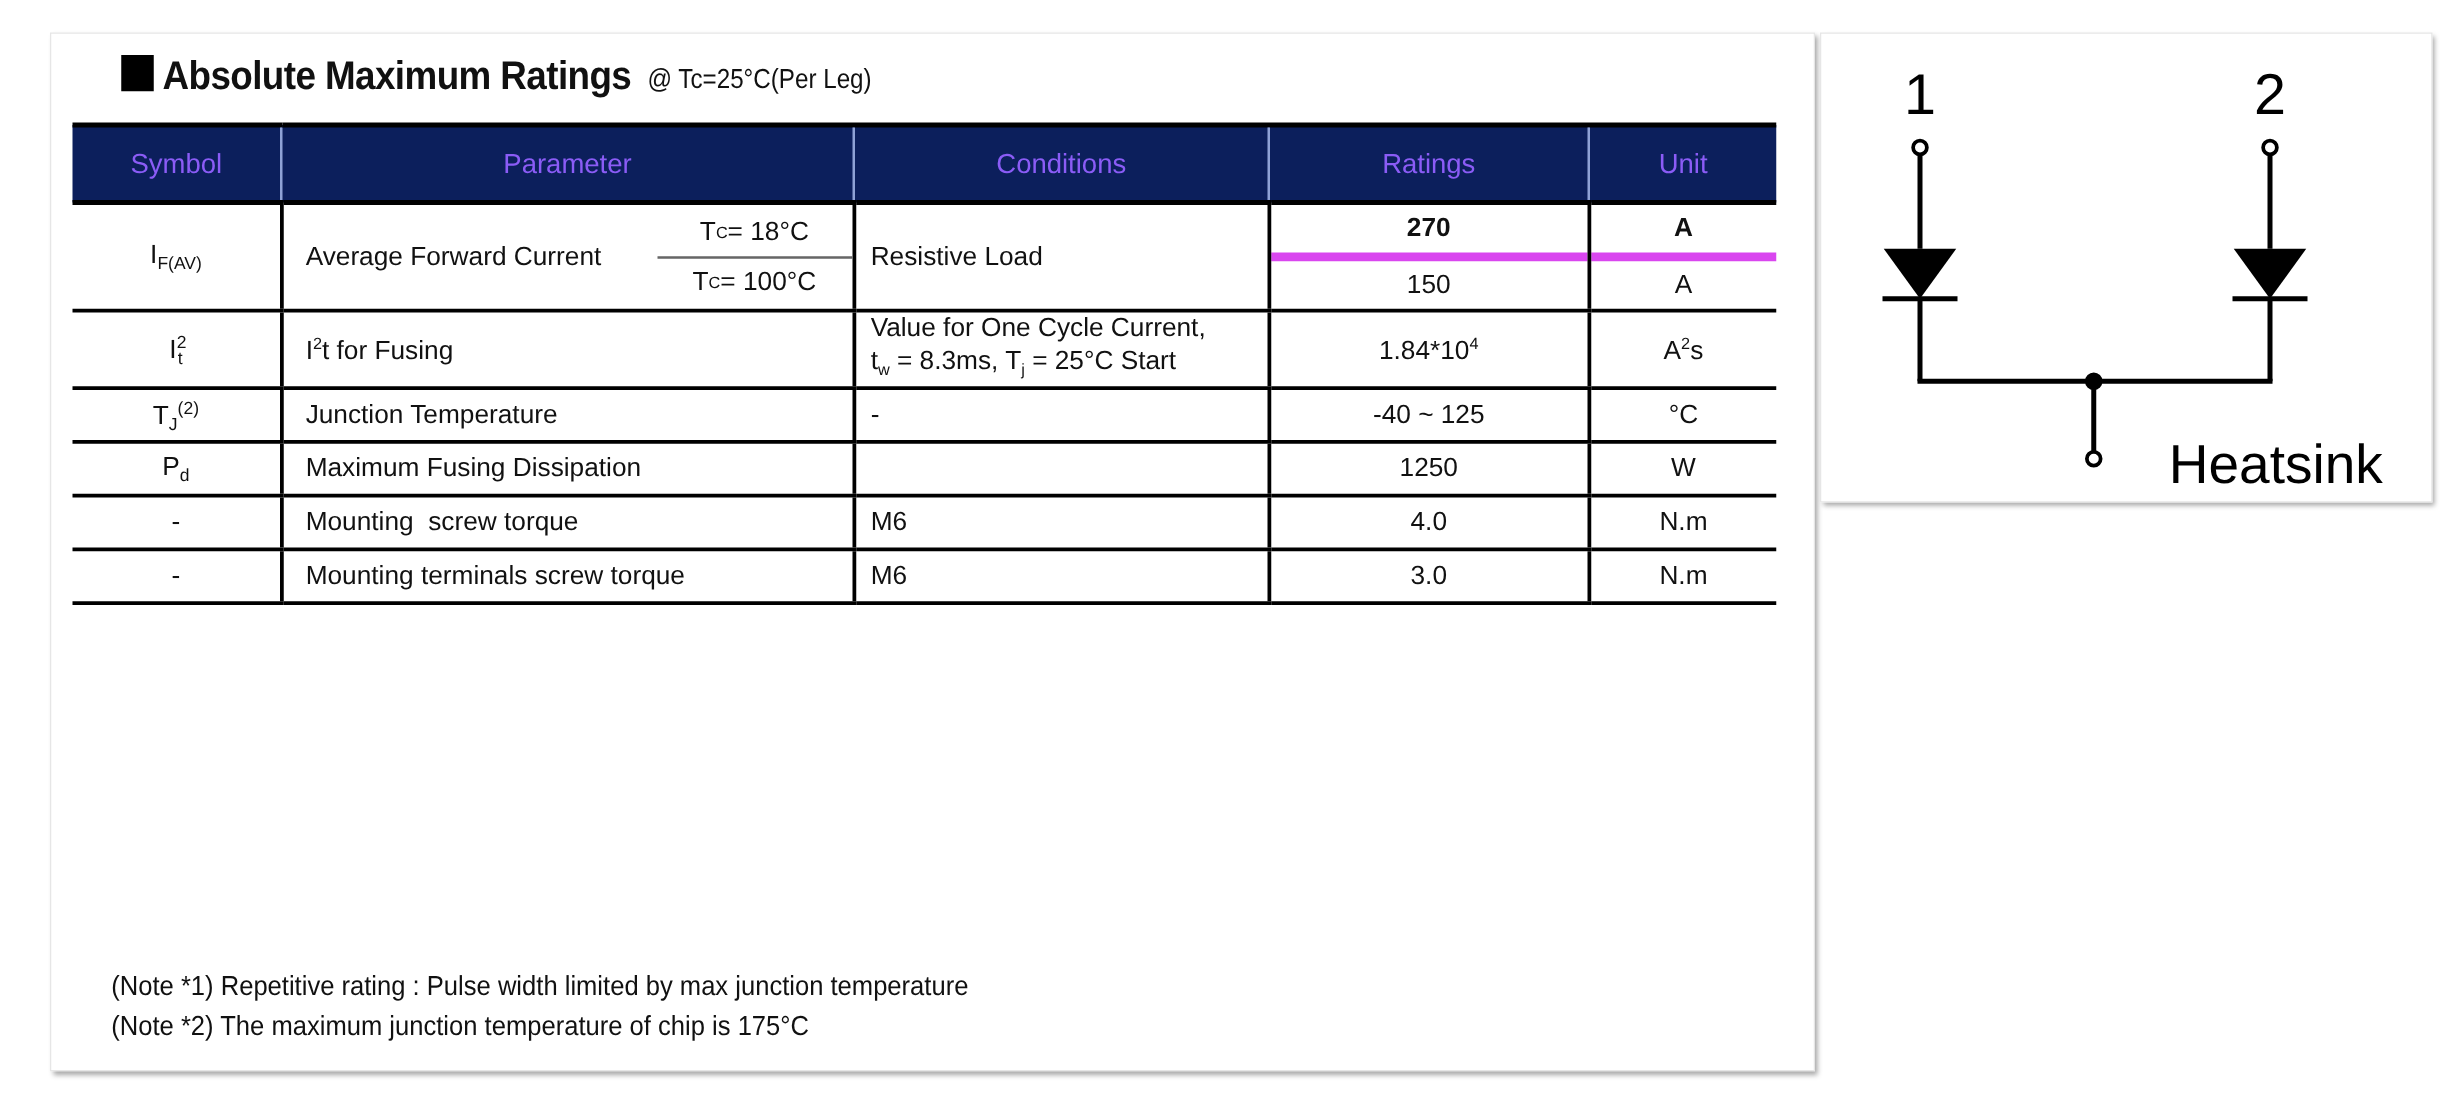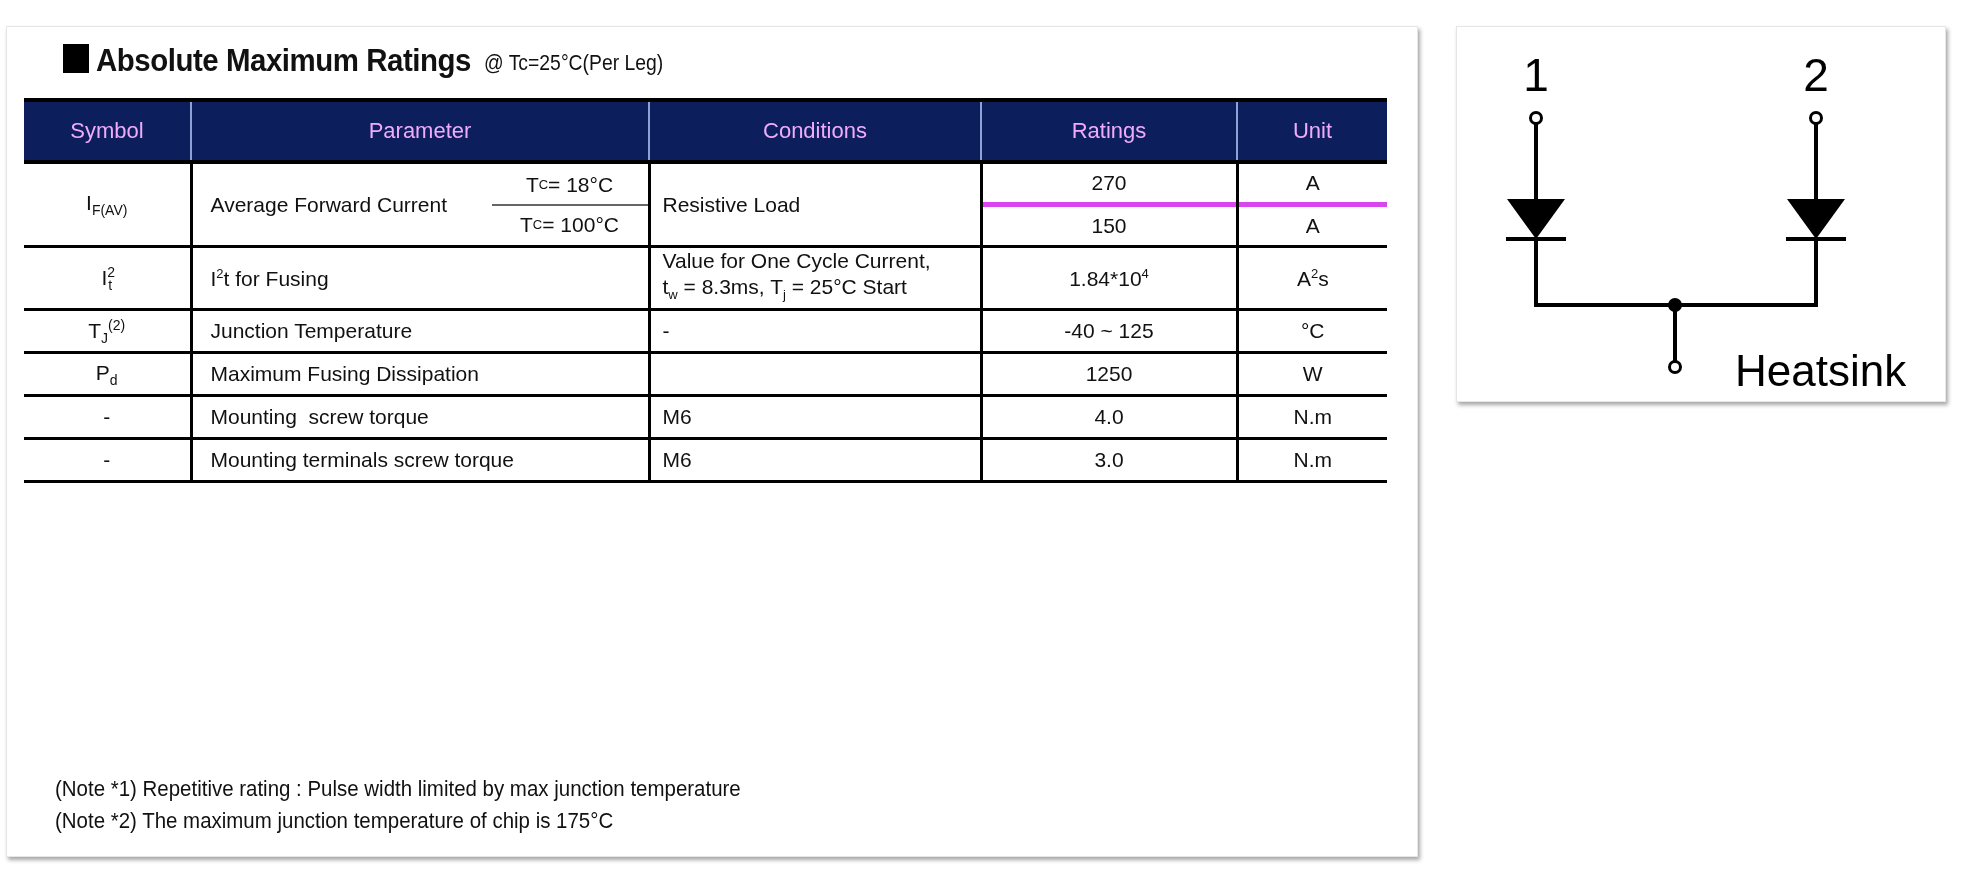--- a/index.html
+++ b/index.html
@@ -5,35 +5,35 @@
   html, body { margin:0; padding:0; }
   body {
     width:1962px; height:878px; background:#ffffff; position:relative; overflow:hidden;
     font-family:"Liberation Sans", sans-serif; color:#111;
   }
   .panel {
     position:absolute; background:#fff;
     border:1px solid #e6e6e6;
     box-shadow: 2px 3px 4px rgba(0,0,0,0.35);
   }
-  #main-panel { left:6px; top:26px; width:1410px; height:829px; }
+  #main-panel { left:40px; top:26px; width:1410px; height:829px; }
   #diagram-panel { left:1456px; top:26px; width:488px; height:374px; }
 
   .title-row { position:absolute; left:56px; top:6px; height:46px; display:flex; align-items:flex-end; white-space:nowrap; }
   .title-square { width:26px; height:29px; background:#000; margin-right:7px; margin-bottom:6px; }
   .title-main { font-size:32px; font-weight:bold; letter-spacing:-0.5px; transform:scaleX(0.92); transform-origin:left bottom; display:inline-block; }
   .title-sub { font-size:22px; margin-left:-20px; margin-bottom:3px; transform:scaleX(0.88); transform-origin:left bottom; display:inline-block; }
 
   table.ratings {
     position:absolute; left:17px; top:71px; width:1363px;
     border-collapse:collapse; table-layout:fixed;
     font-size:21px;
   }
   table.ratings th {
-    background:#0c1f5c; color:#f0abfc; font-weight:normal; height:56px;
+    background:#0c1f5c; color:#8b5cf6; font-weight:normal; height:56px;
     border-top:4px solid #000; border-bottom:4px solid #000;
     border-left:2px solid #8fa2d6; font-size:22px;
   }
   table.ratings th:first-child { border-left:none; }
   table.ratings td {
     border-top:3px solid #000; border-bottom:3px solid #000;
     border-left:3px solid #000; padding:0; vertical-align:middle;
     height:40px;
   }
   table.ratings td:first-child { border-left:none; text-align:center; }
@@ -45,21 +45,21 @@
   sub { font-size:13px; }
   sup { font-size:13px; }
 
   .param-split { display:flex; align-items:center; height:100%; }
   .param-split .lbl { flex:0 0 auto; }
   .tc-stack { margin-left:auto; width:156px; display:flex; flex-direction:column; }
   .tc-stack div { height:38px; display:flex; align-items:center; justify-content:center; }
   .tc-stack div.first { border-bottom:2px solid #666; }
   td.split-cell { padding:0 !important; height:auto; }
   .split-val { height:38px; display:flex; align-items:center; justify-content:center; }
-  .split-val.first { border-bottom:5px solid #d946ef; }
+  .split-val.first { border-bottom:7px solid #d946ef;font-weight:bold; }
 
   .notes { position:absolute; left:48px; top:746px; font-size:22px; line-height:32px; transform:scaleX(0.93); transform-origin:left top; white-space:nowrap; }
   .notes div { }
 
   svg text { font-family:"Liberation Sans", sans-serif; }
 </style>
 </head>
 <body>
 
 <div id="main-panel" class="panel">

